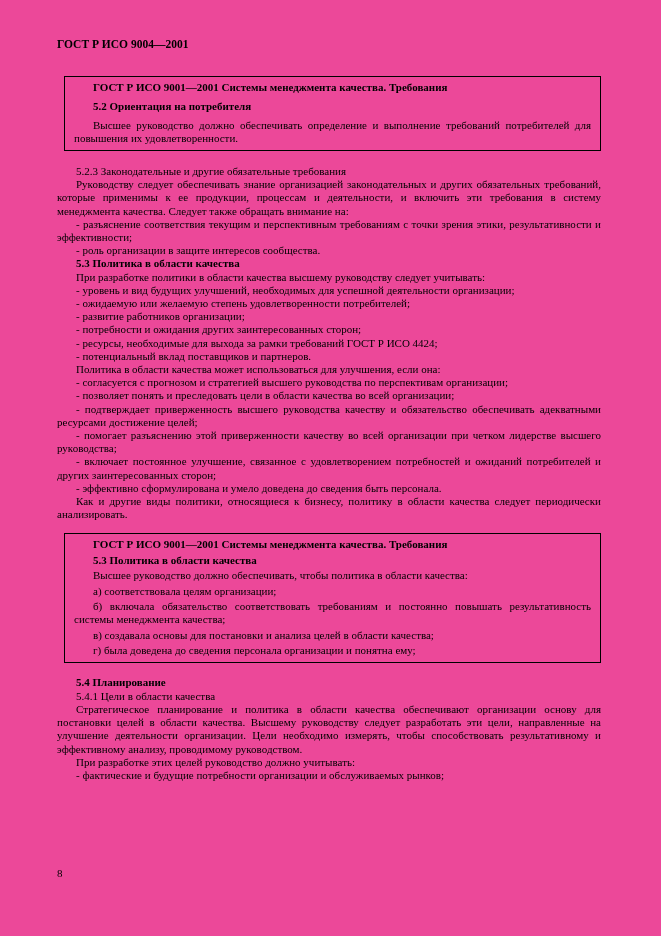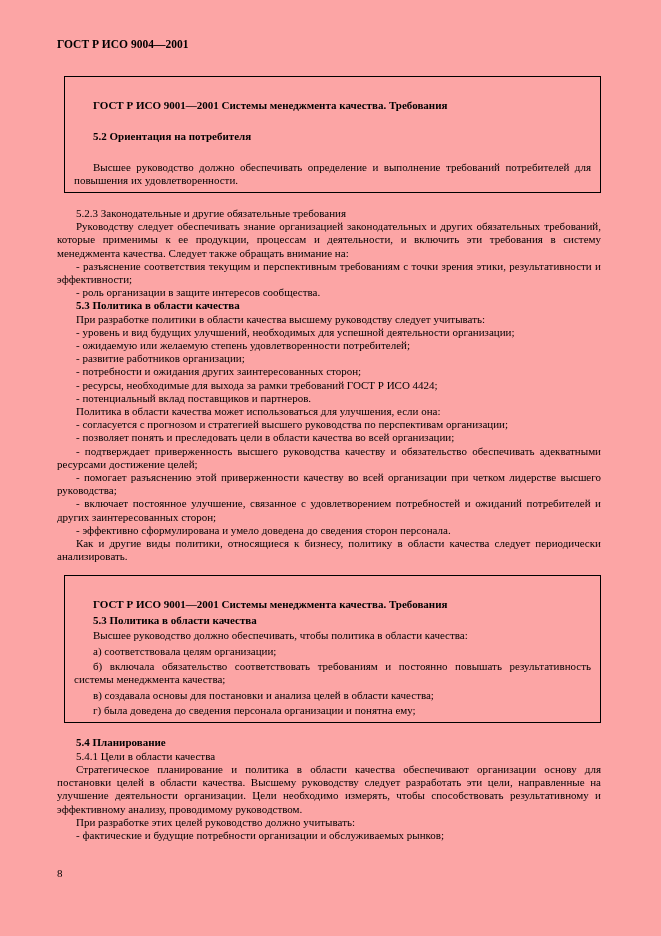--- a/index.html
+++ b/index.html
@@ -5,21 +5,21 @@
   html, body { margin: 0; padding: 0; }
   body {
     width: 661px; height: 936px;
     background: #ffffff;
     font-family: "Liberation Serif", serif;
   }
   .page {
     position: relative;
     width: 661px; height: 936px;
     box-sizing: border-box;
-    background: #fca5a5;
+    background: #ec4899;
     color: #000000;
     padding: 38px 60px 0 57px;
     overflow: hidden;
   }
   .running-header {
     font-weight: bold;
     font-size: 11.5px;
     line-height: 13px;
   }
   .quote-box {
@@ -27,22 +27,22 @@
     margin: 25px 0 0 7px;
     padding: 4px 9px 5px 9px;
   }
   .para {
     margin: 0;
     font-size: 11px;
     line-height: 13.2px;
     text-align: justify;
     text-indent: 19px;
   }
-  .quote-box .para { line-height: 13px; margin-top: 18px; }
-  .quote-box .para + .para { margin-top: 18px; }
+  .quote-box .para { line-height: 13px; }
+  .quote-box .para + .para { margin-top: 6px; }
   .quote-box.qb2 .para + .para { margin-top: 2.5px; }
   .bold { font-weight: bold; }
   .body-block { margin-top: 14px; }
   .body-block.second { margin-top: 13px; }
   .quote-box.qb2 { margin-top: 12px; }
   .page-number {
     position: absolute;
     left: 57px;
     bottom: 56px;
     font-size: 11px;
@@ -74,21 +74,21 @@
       <p class="para">- развитие работников организации;</p>
       <p class="para">- потребности и ожидания других заинтересованных сторон;</p>
       <p class="para">- ресурсы, необходимые для выхода за рамки требований ГОСТ Р ИСО 4424;</p>
       <p class="para">- потенциальный вклад поставщиков и партнеров.</p>
       <p class="para">Политика в области качества может использоваться для улучшения, если она:</p>
       <p class="para">- согласуется с прогнозом и стратегией высшего руководства по перспективам организации;</p>
       <p class="para">- позволяет понять и преследовать цели в области качества во всей организации;</p>
       <p class="para">- подтверждает приверженность высшего руководства качеству и обязательство обеспечивать адекватными ресурсами достижение целей;</p>
       <p class="para">- помогает разъяснению этой приверженности качеству во всей организации при четком лидерстве высшего руководства;</p>
       <p class="para">- включает постоянное улучшение, связанное с удовлетворением потребностей и ожиданий потребителей и других заинтересованных сторон;</p>
-      <p class="para">- эффективно сформулирована и умело доведена до сведения сторон персонала.</p>
+      <p class="para">- эффективно сформулирована и умело доведена до сведения быть персонала.</p>
       <p class="para">Как и другие виды политики, относящиеся к бизнесу, политику в области качества следует периодически анализировать.</p>
     </div>
 
   <div class="quote-box qb2">
     <p class="para bold">ГОСТ Р ИСО 9001—2001 Системы менеджмента качества. Требования</p>
     <p class="para bold">5.3 Политика в области качества</p>
   <p class="para">Высшее руководство должно обеспечивать, чтобы политика в области качества:</p>
       <p class="para">а)  соответствовала целям организации;</p>
       <p class="para">б)  включала обязательство соответствовать требованиям и постоянно повышать результативность системы менеджмента качества;</p>
       <p class="para">в)  создавала основы для постановки и анализа целей в области качества;</p>

